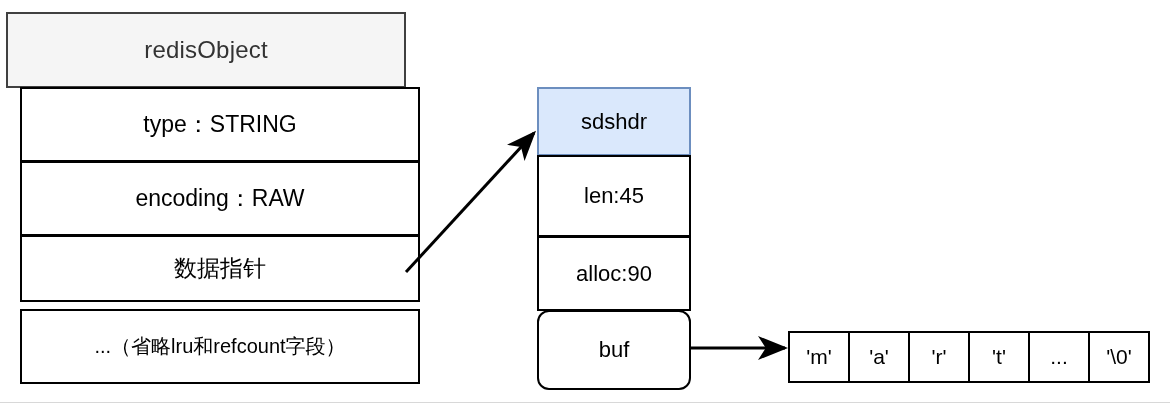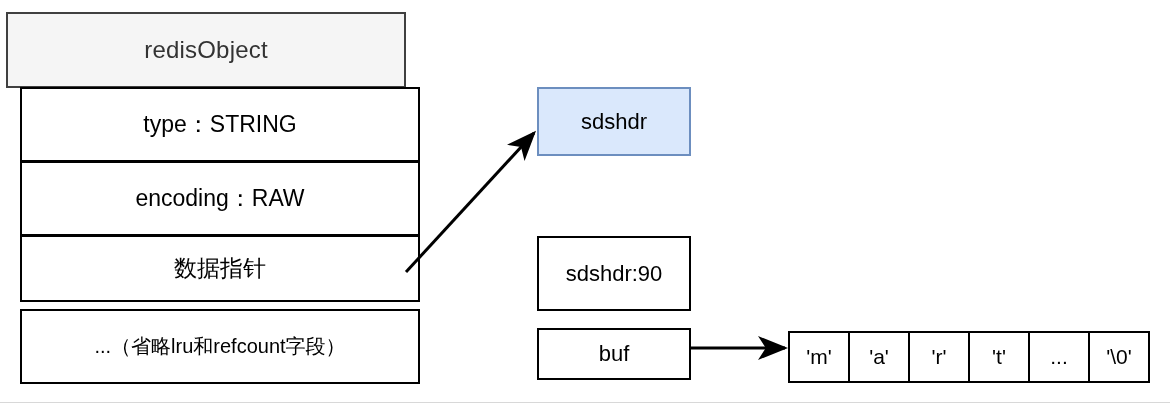--- a/index.html
+++ b/index.html
@@ -81,21 +81,21 @@
     border: 2px solid #000000;
     background: #ffffff;
     display: flex;
     align-items: center;
     justify-content: center;
     color: #000000;
     font-size: 22px;
   }
   #sds-row-0 { top: 155px; height: 82px; }
   #sds-row-1 { top: 236px; height: 75px; }
-  #sds-row-2 { top: 328px; height: 52px; }
+  #sds-row-2 { top: 310px; height: 80px; border-radius: 12px; }
 
   
   #char-buffer {
     position: absolute;
     left: 788px;
     top: 331px;
     height: 52px;
     display: flex;
   }
   .buf-cell {
@@ -155,23 +155,26 @@
   </div>
 
   <div class="ro-row" id="ro-row-3">
     <span class="cell-text">...（省略lru和refcount字段）</span>
   </div>
 
   <div class="sds-head">
     <span class="cell-text">sdshdr</span>
   </div>
 
+  <div class="sds-row" id="sds-row-0">
+    <span class="cell-text">len:45</span>
+  </div>
 
   <div class="sds-row" id="sds-row-1">
-    <span class="cell-text">sdshdr:90</span>
+    <span class="cell-text">alloc:90</span>
   </div>
 
   <div class="sds-row" id="sds-row-2">
     <span class="cell-text">buf</span>
   </div>
 
   <div id="char-buffer">
     <div class="buf-cell">
       <span>'m'</span>
     </div>

